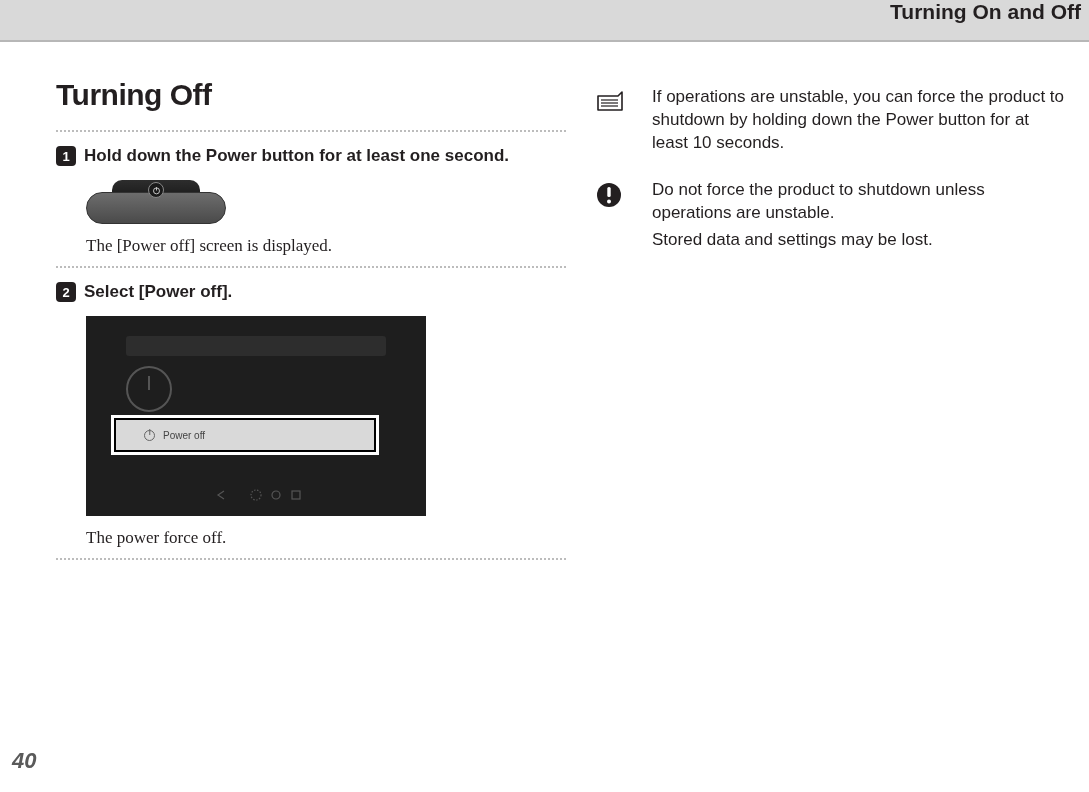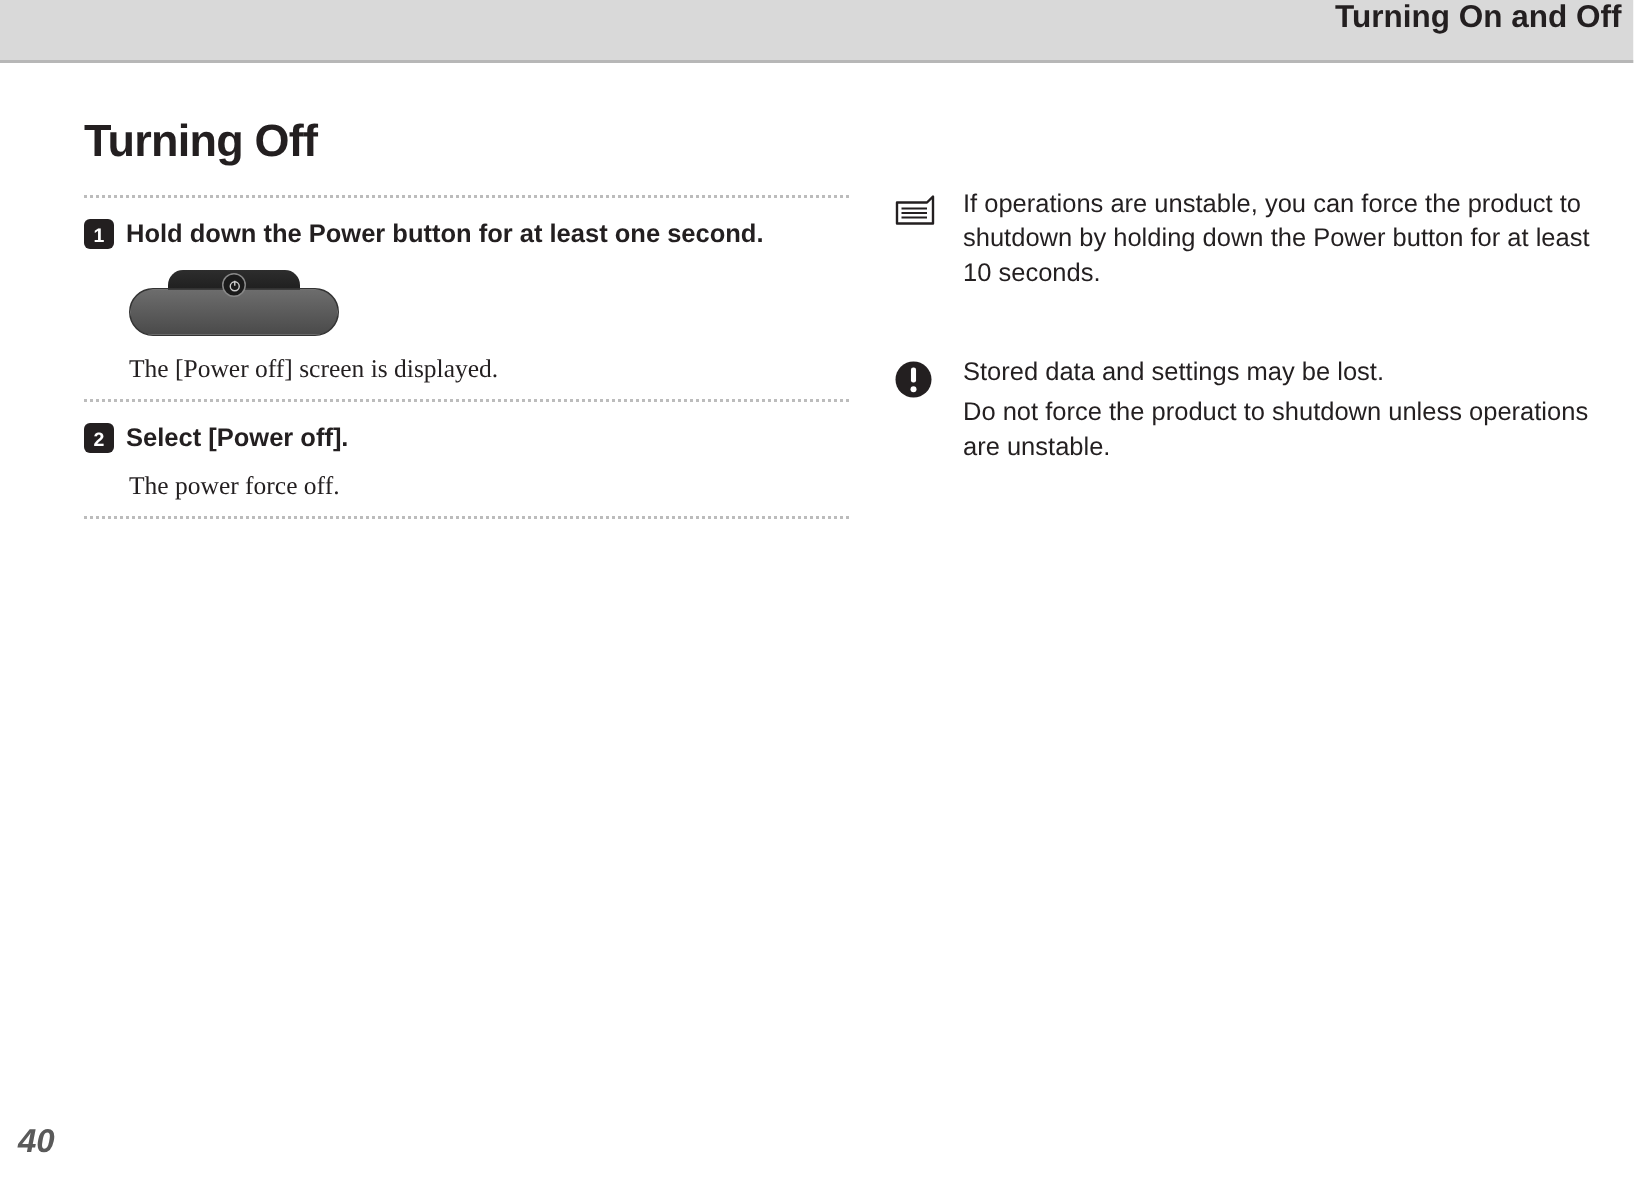--- a/index.html
+++ b/index.html
@@ -143,23 +143,22 @@
     }
     .screenshot .dialog .pcircle::after{
       content:"";position:absolute;left:50%;top:-2px;width:1.5px;height:6px;background:#666;transform:translateX(-50%);
     }
     .screenshot .bottombar {
       margin-top:auto; text-align:center;
       padding-bottom:10px;
     }
     
     .note {
-      display:flex; gap:16px;
+      display:flex; gap:26px;
       margin-bottom:20px;
-      margin-top:39px;
     }
     .note-icon {
       flex:0 0 34px;
       display:flex; align-items:flex-start; justify-content:center;
       padding-top:2px;
     }
     .note-text {
       font-size:17px; line-height:1.35;
     }
     .note-text p { margin-bottom:4px; }
@@ -203,20 +202,40 @@
 
     <p class="step-result">The [Power off] screen is displayed.</p>
 
     <hr class="dotted-hr">
 
     <div class="step-line">
       <span class="step-num">2</span>
       <span>Select [Power off].</span>
     </div>
 
+    <div class="illustration-wrap">
+      <div class="screenshot">
+        <div class="sbar-row"></div>
+        <div class="middle">
+            <div class="clock"></div>
+          </div>
+        <div class="dialog">
+          <span class="pcircle"></span>
+          <span>Power off</span>
+        </div>
+        <div class="bottombar">
+          <svg width="100" height="14" viewBox="0 0 100 14">
+            <circle cx="50" cy="7" r="5" fill="none" stroke="#555" stroke-width="1.2" stroke-dasharray="1.5 1.5"></circle>
+            <path d="M18 3 L12 7 L18 11" fill="none" stroke="#555" stroke-width="1.2"></path>
+            <circle cx="70" cy="7" r="4" fill="none" stroke="#555" stroke-width="1.2"></circle>
+            <rect x="86" y="3" width="8" height="8" fill="none" stroke="#555" stroke-width="1.2"></rect>
+          </svg>
+        </div>
+      </div>
+    </div>
 
     <p class="step-result">The power force off.</p>
 
     <hr class="dotted-hr">
   </div>
 
   <div class="col-right">
 
     <div class="note">
       <div class="note-icon">
@@ -234,21 +253,21 @@
 
     <div class="note">
       <div class="note-icon">
         <svg width="28" height="28" viewBox="0 0 28 28">
           <circle cx="14" cy="14" r="12" fill="#231f20"></circle>
           <rect x="12.3" y="6" width="3.4" height="10" rx="1.5" fill="#fff"></rect>
           <circle cx="14" cy="20.5" r="2" fill="#fff"></circle>
         </svg>
       </div>
       <div class="note-text">
+        <p>Do not force the product to shutdown unless operations are unstable.</p>
         <p>Stored data and settings may be lost.</p>
-        <p>Do not force the product to shutdown unless operations are unstable.</p>
       </div>
     </div>
 
   </div>
 </div>
 
 <div class="page-num">40</div>
 
 </body></html>

